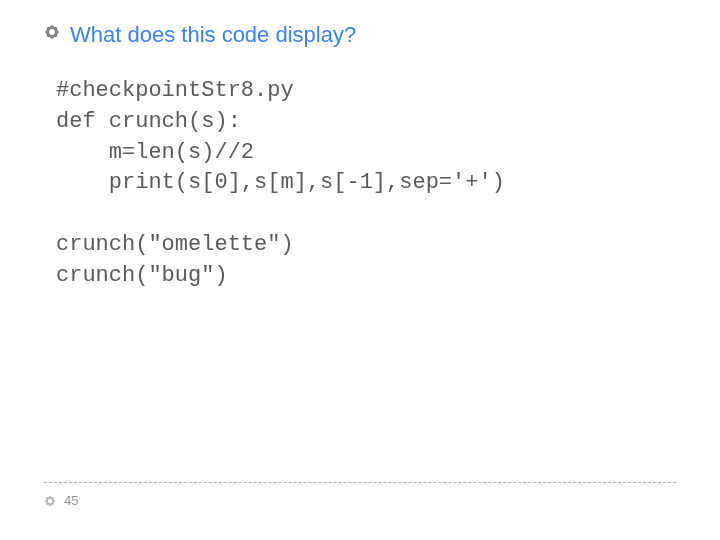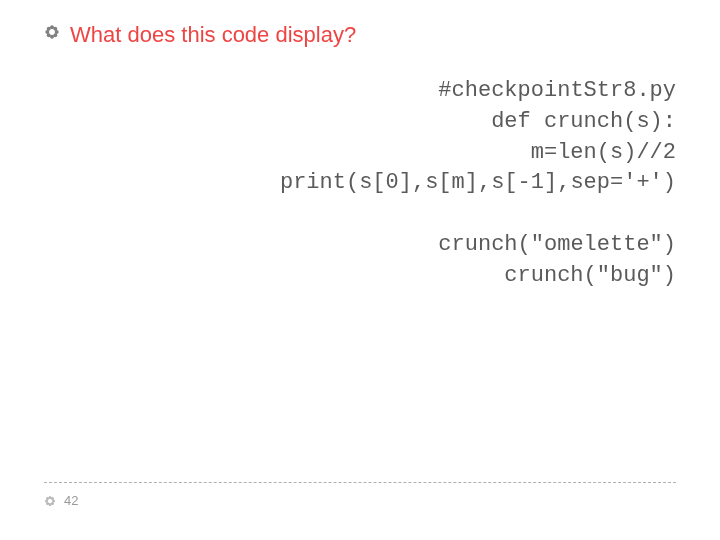--- a/index.html
+++ b/index.html
@@ -33,30 +33,29 @@
     line-height: 1;
     margin-top: 2px;
   }
   .bullet-icon svg {
     width: 16px;
     height: 16px;
     display: block;
   }
   .question {
     font-size: 22px;
-    color: #ef4444;
+    color: #3b82f6;
   }
   .code {
     font-family: "Courier New", Courier, monospace;
     font-size: 22px;
     color: #5a5a5a;
     white-space: pre;
     line-height: 1.4;
-    margin-left: 0;
-    text-align: right;
+    margin-left: 12px;
   }
   .footer {
     position: absolute;
     left: 44px;
     right: 44px;
     bottom: 32px;
     border-top: 1px dashed #b0b0b0;
     padding-top: 10px;
   }
   .footer-inner {
@@ -117,15 +116,15 @@
           <circle cx="5" cy="12" r="3"></circle>
           <circle cx="19" cy="12" r="3"></circle>
           <circle cx="7.1" cy="7.1" r="3"></circle>
           <circle cx="16.9" cy="7.1" r="3"></circle>
           <circle cx="7.1" cy="16.9" r="3"></circle>
           <circle cx="16.9" cy="16.9" r="3"></circle>
           <circle cx="12" cy="12" r="3.3" fill="#ffffff"></circle>
         </g>
       </svg>
     </span>
-    <span>42</span>
+    <span>45</span>
   </div>
 </div>
 
 </body></html>

